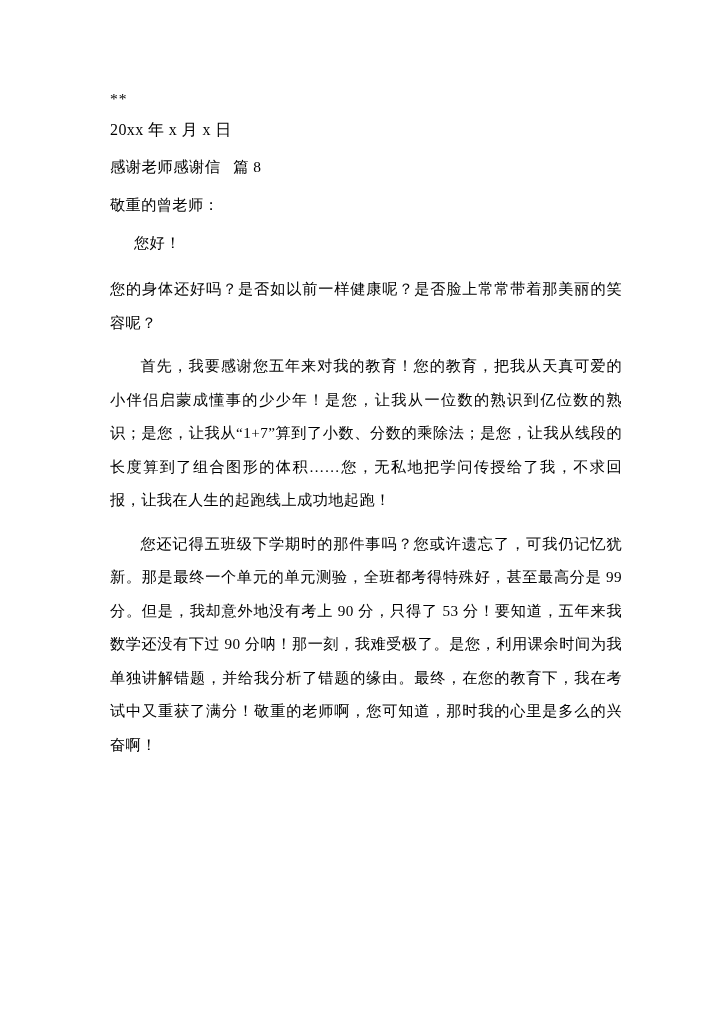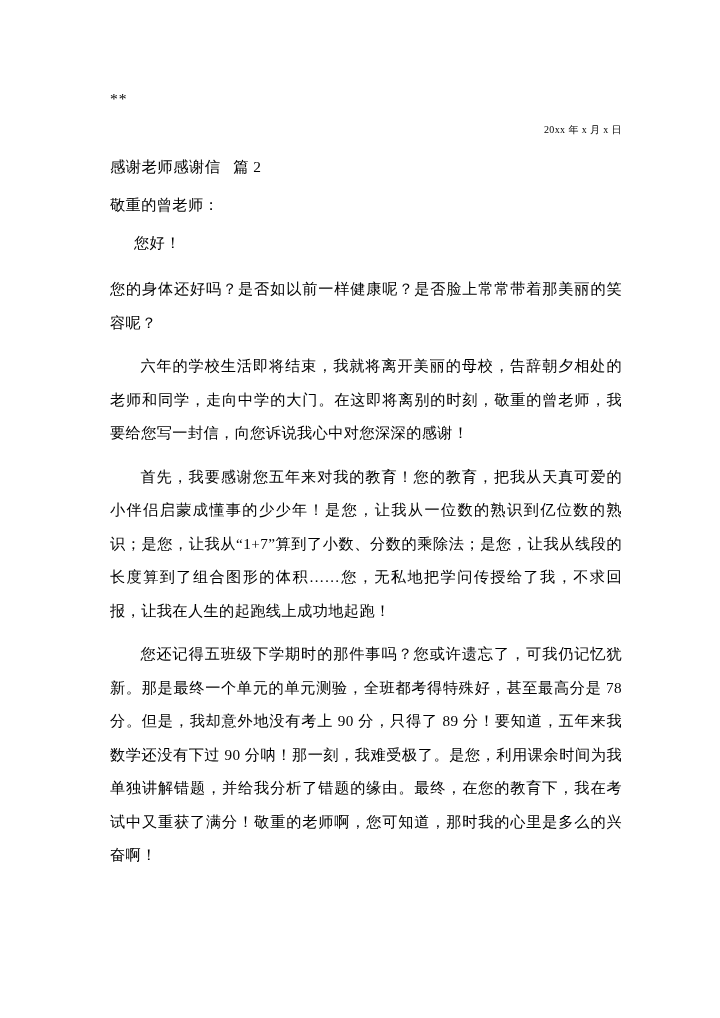--- a/index.html
+++ b/index.html
@@ -31,23 +31,22 @@
     letter-spacing: 0.4px;
     white-space: pre-wrap;
     word-break: break-all;
   }
   .stars {
     font-size: 15.5px;
     line-height: 26px;
     letter-spacing: 1px;
   }
   .date {
-    font-size: 10px;
+    font-size: 16px;
     line-height: 36px;
-    text-align: right;
   }
   .heading {
     font-size: 15.4px;
     line-height: 38px;
   }
   .salutation {
     font-size: 15.2px;
     line-height: 38px;
     font-family: Liberation Serif, serif;
   }
@@ -72,28 +71,27 @@
 </head>
 <body>
 
 <div class="page">
   <div class="content">
 
     <div class="line stars">**</div>
 
     <div class="line date">20xx 年 x 月 x 日</div>
 
-    <div class="line heading">感谢老师感谢信   篇 2</div>
+    <div class="line heading">感谢老师感谢信   篇 8</div>
 
     <div class="line salutation">敬重的曾老师：</div>
 
     <div class="line greeting">您好！</div>
 
     <div class="line para first">您的身体还好吗？是否如以前一样健康呢？是否脸上常常带着那美丽的笑容呢？</div>
 
-    <div class="line para indent">六年的学校生活即将结束，我就将离开美丽的母校，告辞朝夕相处的老师和同学，走向中学的大门。在这即将离别的时刻，敬重的曾老师，我要给您写一封信，向您诉说我心中对您深深的感谢！</div>
 
     <div class="line para indent">首先，我要感谢您五年来对我的教育！您的教育，把我从天真可爱的小伴侣启蒙成懂事的少少年！是您，让我从一位数的熟识到亿位数的熟识；是您，让我从“1+7”算到了小数、分数的乘除法；是您，让我从线段的长度算到了组合图形的体积……您，无私地把学问传授给了我，不求回报，让我在人生的起跑线上成功地起跑！</div>
 
-    <div class="line para indent">您还记得五班级下学期时的那件事吗？您或许遗忘了，可我仍记忆犹新。那是最终一个单元的单元测验，全班都考得特殊好，甚至最高分是 78 分。但是，我却意外地没有考上 90 分，只得了 89 分！要知道，五年来我数学还没有下过 90 分呐！那一刻，我难受极了。是您，利用课余时间为我单独讲解错题，并给我分析了错题的缘由。最终，在您的教育下，我在考试中又重获了满分！敬重的老师啊，您可知道，那时我的心里是多么的兴奋啊！</div>
+    <div class="line para indent">您还记得五班级下学期时的那件事吗？您或许遗忘了，可我仍记忆犹新。那是最终一个单元的单元测验，全班都考得特殊好，甚至最高分是 99 分。但是，我却意外地没有考上 90 分，只得了 53 分！要知道，五年来我数学还没有下过 90 分呐！那一刻，我难受极了。是您，利用课余时间为我单独讲解错题，并给我分析了错题的缘由。最终，在您的教育下，我在考试中又重获了满分！敬重的老师啊，您可知道，那时我的心里是多么的兴奋啊！</div>
 
   </div>
 </div>
 
 </body></html>

